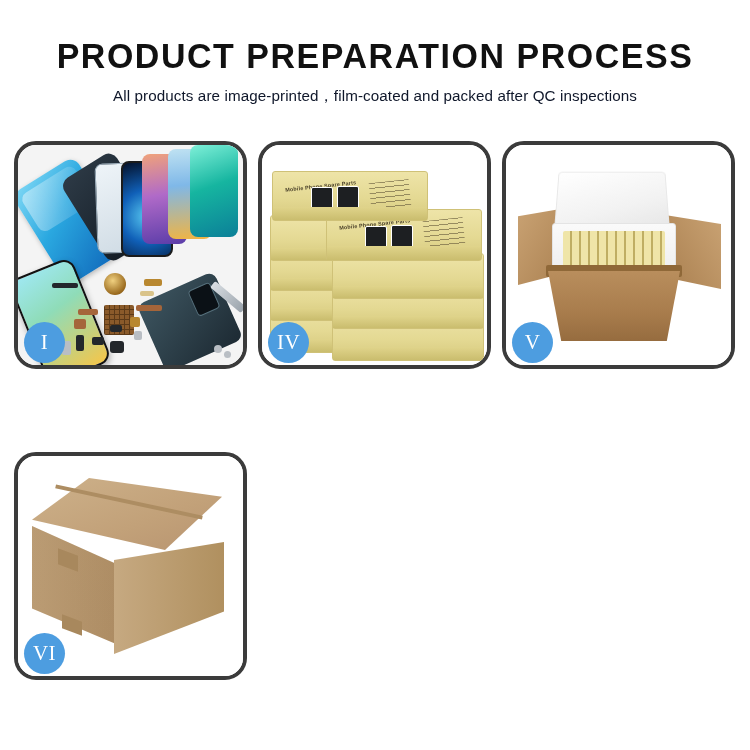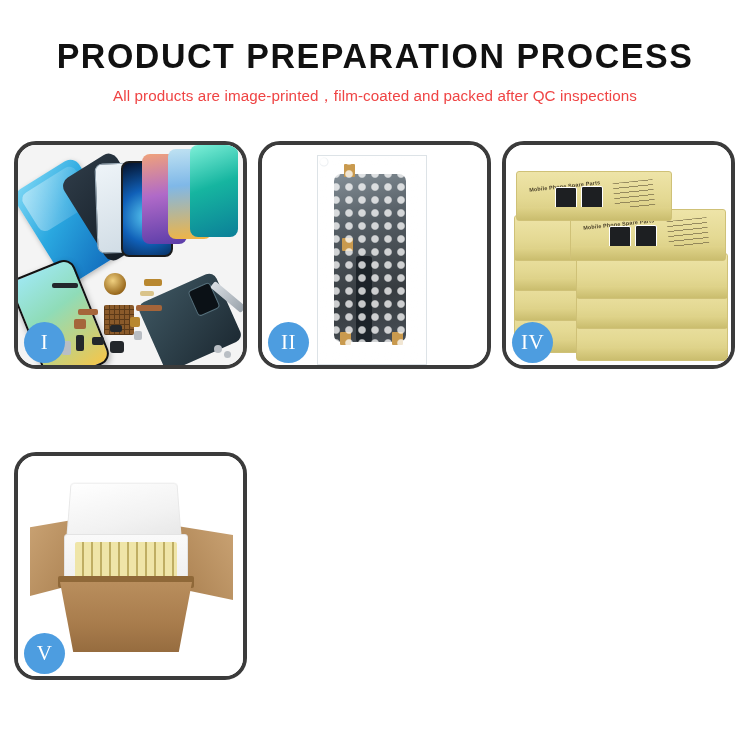--- a/index.html
+++ b/index.html
@@ -20,21 +20,21 @@
     letter-spacing:1.6px;
     color:#111111;
     line-height:1;
     white-space:nowrap;
     transform:scaleX(0.97);
   }
   .subtitle{
     margin-top:13px;
     font-size:15.2px;
     font-weight:400;
-    color:#ef4444;
+    color:#0f172a;
     letter-spacing:0.1px;
     white-space:nowrap;
   }
 
   
   .grid{
     position:absolute;
     left:14px;top:141px;
     width:722px;
     display:grid;
@@ -368,34 +368,20 @@
         <div class="chip copper" style="left:118px;top:160px;width:26px;height:6px;"></div>
         <div class="chip gold" style="left:112px;top:172px;width:10px;height:10px;"></div>
         <div class="chip" style="left:92px;top:180px;width:12px;height:7px;"></div>
         <div class="chip silver" style="left:116px;top:186px;width:8px;height:9px;"></div>
         <div class="chip silver" style="left:196px;top:200px;width:8px;height:8px;border-radius:50%;"></div>
         <div class="chip silver" style="left:206px;top:206px;width:7px;height:7px;border-radius:50%;"></div>
       </div>
       <div class="badge">I</div>
     </div>
 
-    <div class="panel">
-      <div class="panel-inner p2">
-        <div class="bubble-bag">
-          <div class="screen-inside"></div>
-          <div class="flex-tail"></div>
-          <div class="tape" style="left:26px;top:8px;"></div>
-          <div class="tape" style="left:24px;top:82px;"></div>
-          <div class="tape" style="left:22px;top:176px;"></div>
-          <div class="tape" style="left:74px;top:176px;"></div>
-          <div class="bub-overlay"></div>
-        </div>
-      </div>
-      <div class="badge">II</div>
-    </div>
 
 
     <div class="panel">
       <div class="panel-inner p4">
         <div class="stack">
           <div class="bx" style="left:0px;top:142px;width:150px;height:46px;">
               <div class="edge"></div>
             </div>
           <div class="bx" style="left:0px;top:112px;width:150px;height:44px;">
               <div class="edge"></div>
@@ -448,15 +434,26 @@
         <div class="foam-lid"></div>
         <div class="foam-box">
           <div class="foam-cavity"></div>
         </div>
         <div class="carton-rim"></div>
         <div class="carton-body"></div>
       </div>
       <div class="badge">V</div>
     </div>
 
+    <div class="panel">
+      <div class="panel-inner p6">
+        <div class="c6-top"></div>
+        <div class="c6-left"></div>
+        <div class="c6-right"></div>
+        <div class="c6-seam"></div>
+        <div class="c6-tab1"></div>
+        <div class="c6-tab2"></div>
+      </div>
+      <div class="badge">VI</div>
+    </div>
 
   </div>
 </div>
 
 </body></html>

